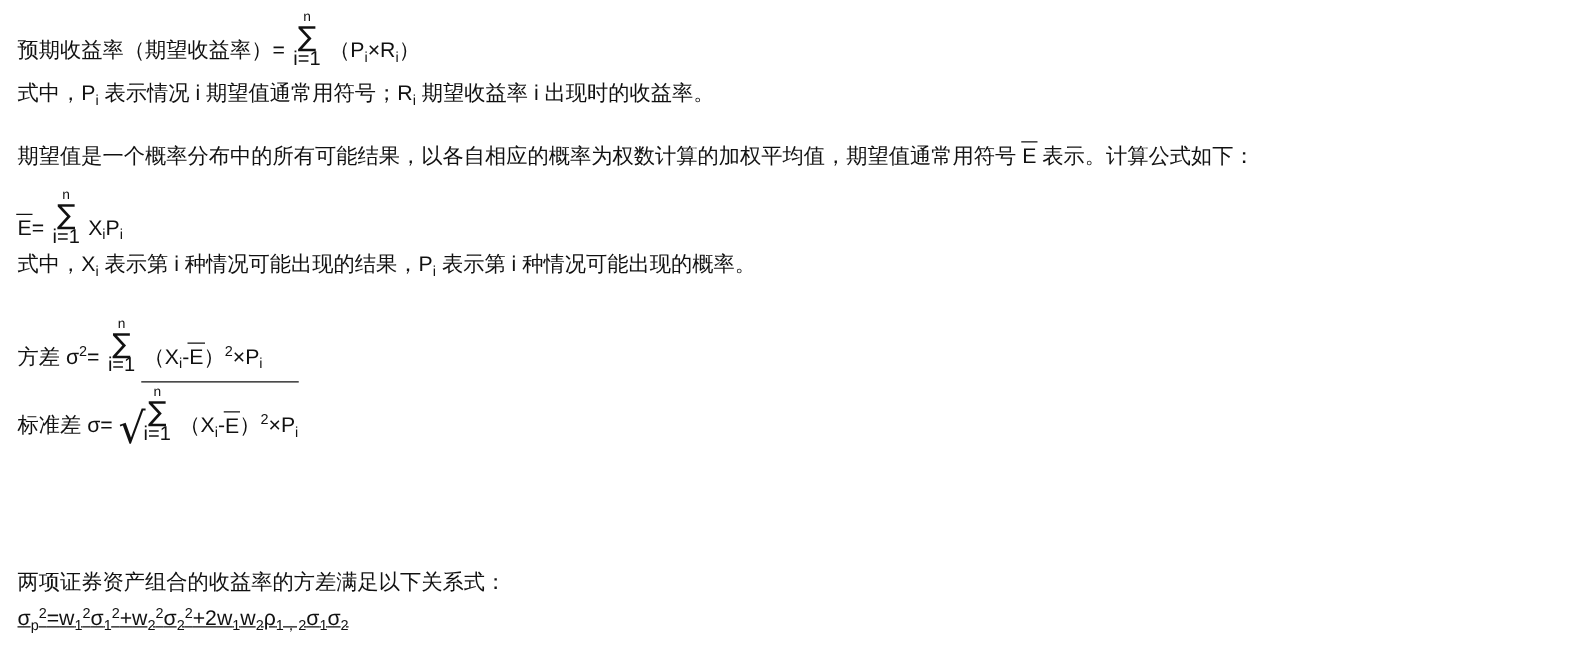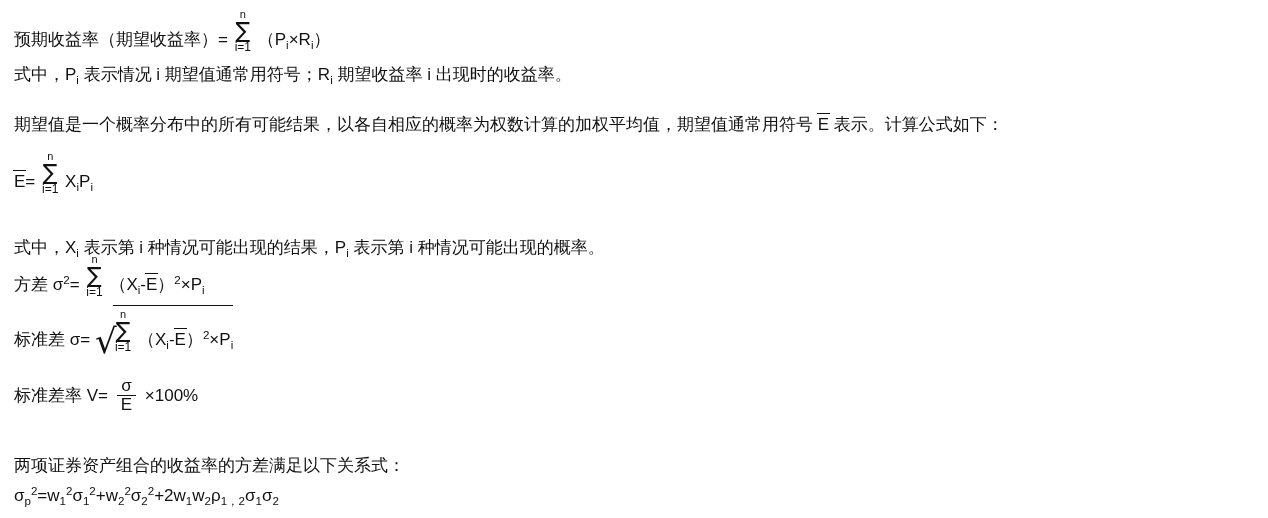--- a/index.html
+++ b/index.html
@@ -51,21 +51,21 @@
     line-height: 11px;
   }
   .sigma-block .big {
     display: block;
     font-size: 22px;
     line-height: 22px;
     font-family: "DejaVu Sans", sans-serif;
   }
   .sigma-block .bot {
     display: block;
-    font-size: 12px;
+    font-size: 16px;
     line-height: 11px;
   }
   .ebar {
     position: relative;
     display: inline-block;
   }
   .ebar::after {
     content: "";
     position: absolute;
     left: -1px;
@@ -137,21 +137,21 @@
   <div class="line" style="top: 150px;">
     <span class="ebar">E</span><span>=</span>
     <span class="sigma-block">
       <span class="top">n</span>
       <span class="big">∑</span>
       <span class="bot">i=1</span>
     </span>
     <span>X</span><span class="sub">i</span><span>P</span><span class="sub">i</span>
   </div>
 
-  <div class="line" style="top: 202px; margin-top: 36px;">
+  <div class="line" style="top: 202px;">
     <span>式中，X</span><span class="sub">i</span><span> 表示第 i 种情况可能出现的结果，P</span><span class="sub">i</span><span> 表示第 i 种情况可能出现的概率。</span>
   </div>
 
   <div class="line" style="top: 253px;">
     <span>方差 σ</span><span class="sup">2</span><span>=</span>
     <span class="sigma-block">
       <span class="top">n</span>
       <span class="big">∑</span>
       <span class="bot">i=1</span>
     </span>
@@ -166,30 +166,22 @@
         <span class="sigma-block">
           <span class="top">n</span>
           <span class="big">∑</span>
           <span class="bot">i=1</span>
         </span>
         <span>（X</span><span class="sub">i</span><span>-</span><span class="ebar">E</span><span>）</span><span class="sup">2</span><span>×P</span><span class="sub">i</span>
       </span>
     </span>
   </div>
 
-  <div class="line" style="top: 378px;">
-    <span>标准差率 V=</span>
-    <span class="frac">
-      <span class="num">σ</span>
-      <span class="den">E</span>
-    </span>
-    <span>×100%</span>
-  </div>
 
   <div class="line" style="top: 456px;">
     <span>两项证券资产组合的收益率的方差满足以下关系式：</span>
   </div>
 
-  <div class="line" style="top: 485px;">
+  <div class="line" style="top: 485px; text-decoration: underline;">
     <span>σ</span><span class="sub">p</span><span class="sup">2</span><span>=</span><span>w</span><span class="sub">1</span><span class="sup">2</span><span>σ</span><span class="sub">1</span><span class="sup">2</span><span>+</span><span>w</span><span class="sub">2</span><span class="sup">2</span><span>σ</span><span class="sub">2</span><span class="sup">2</span><span>+2</span><span>w</span><span class="sub">1</span><span>w</span><span class="sub">2</span><span>ρ</span><span class="sub">1，2</span><span>σ</span><span class="sub">1</span><span>σ</span><span class="sub">2</span>
   </div>
 
 </div>
 
 </body></html>

